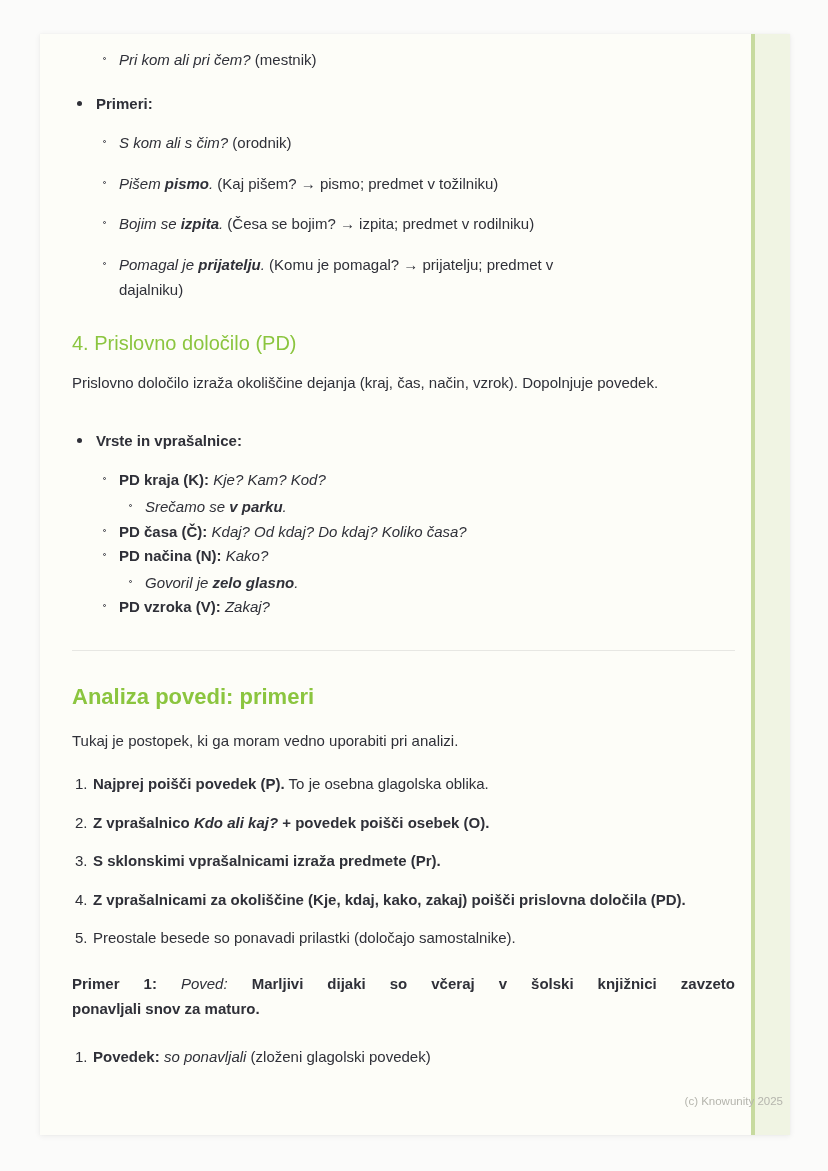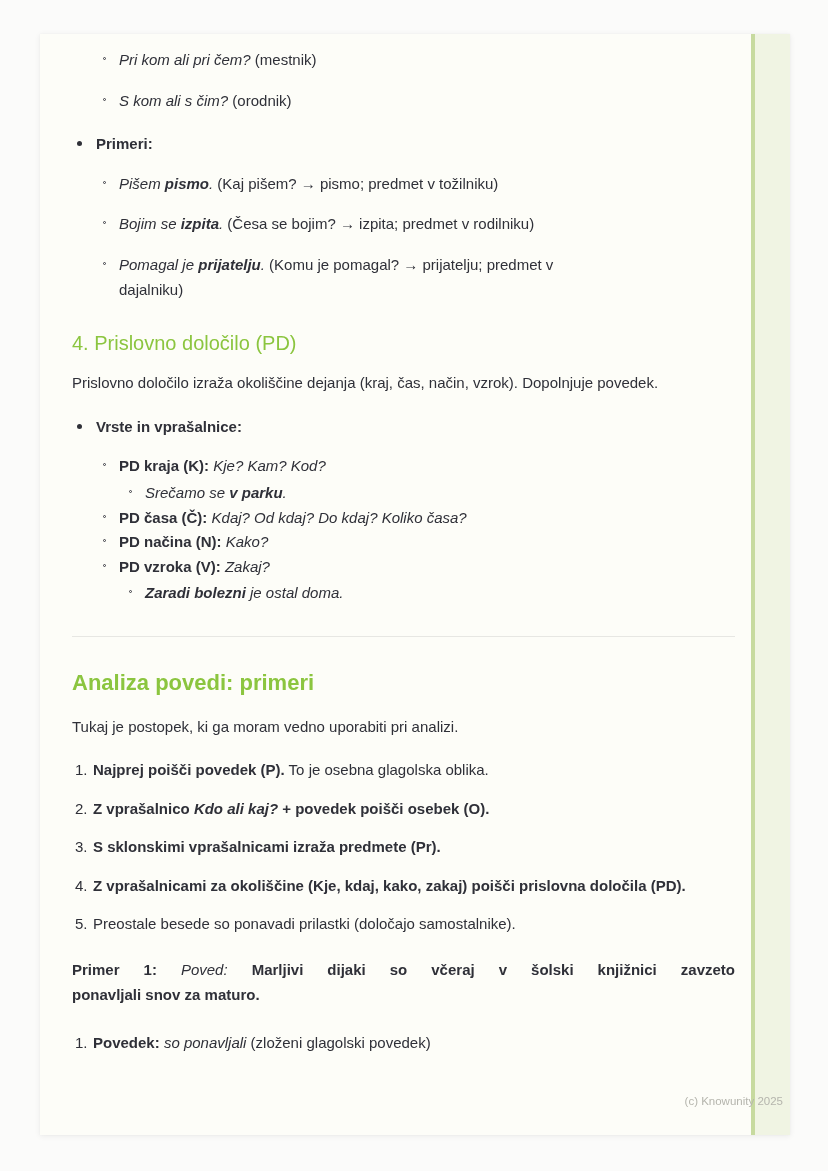--- a/index.html
+++ b/index.html
@@ -90,46 +90,46 @@
 
 <div class="page">
   <div class="edge-stripe"></div>
 
   <div class="content">
 
     <div class="li l2 mb16">
       <span class="mk circ"></span>
       <span class="txt"><i class="it">Pri kom ali pri čem?</i><span> (mestnik)</span></span>
     </div>
+    <div class="li mb15" style="margin-top:19px">
+      <span class="mk disc"></span>
+      <span class="txt b">Primeri:</span>
+    </div>
+
     <div class="li l2 mb16">
       <span class="mk circ"></span>
       <span class="txt"><i class="it">S kom ali s čim?</i><span> (orodnik)</span></span>
-    </div>
-
-    <div class="li mb15" style="margin-top:19px">
-      <span class="mk disc"></span>
-      <span class="txt b">Primeri:</span>
     </div>
     <div class="li l2 mb16 mt2">
       <span class="mk circ"></span>
       <span class="txt"><i class="it">Pišem </i><span class="bi">pismo</span><i class="it">.</i><span> (Kaj pišem? → pismo; predmet v tožilniku)</span></span>
     </div>
     <div class="li l2 mb16">
       <span class="mk circ"></span>
       <span class="txt"><i class="it">Bojim se </i><span class="bi">izpita</span><i class="it">.</i><span> (Česa se bojim? → izpita; predmet v rodilniku)</span></span>
     </div>
     <div class="li l2 mb16">
       <span class="mk circ"></span>
       <span class="txt wrap-narrow"><i class="it">Pomagal je </i><span class="bi">prijatelju</span><i class="it">.</i><span> (Komu je pomagal? → prijatelju; predmet v dajalniku)</span></span>
     </div>
 
     <h3 class="sec">4. Prislovno določilo (PD)</h3>
     <p class="para">Prislovno določilo izraža okoliščine dejanja (kraj, čas, način, vzrok). Dopolnjuje povedek.</p>
 
-    <div class="li mb15" style="margin-top:19px">
+    <div class="li mb15" style="margin-top:33px">
       <span class="mk disc"></span>
       <span class="txt b">Vrste in vprašalnice:</span>
     </div>
 
     <div class="li l2 mt2">
       <span class="mk circ"></span>
       <span class="txt"><span class="b">PD kraja (K):</span><span> </span><i class="it">Kje? Kam? Kod?</i></span>
     </div>
     <div class="li l3 mt2">
       <span class="mk circ"></span>
@@ -138,28 +138,28 @@
 
     <div class="li l2 mt14">
       <span class="mk circ"></span>
       <span class="txt"><span class="b">PD časa (Č):</span><span> </span><i class="it">Kdaj? Od kdaj? Do kdaj? Koliko časa?</i></span>
     </div>
 
     <div class="li l2 mt14">
       <span class="mk circ"></span>
       <span class="txt"><span class="b">PD načina (N):</span><span> </span><i class="it">Kako?</i></span>
     </div>
+    <div class="li l3 mt2">
+      <span class="mk circ"></span>
+      <span class="txt"><i class="it">Govoril je </i><span class="bi">zelo glasno</span><i class="it">.</i></span>
+    </div>
 
     <div class="li l2 mt14">
       <span class="mk circ"></span>
       <span class="txt"><span class="b">PD vzroka (V):</span><span> </span><i class="it">Zakaj?</i></span>
-    </div>
-    <div class="li l3 mt2">
-      <span class="mk circ"></span>
-      <span class="txt"><i class="it"></i><span class="bi">Zaradi bolezni</span><i class="it"> je ostal doma.</i></span>
     </div>
 
     <hr class="divider">
 
     <h2 class="sec">Analiza povedi: primeri</h2>
     <p class="para" style="margin-bottom:19px">Tukaj je postopek, ki ga moram vedno uporabiti pri analizi.</p>
 
     <div class="ol-item">
       <span class="ol-num">1.</span>
       <span class="ol-text"><span class="b">Najprej poišči povedek (P).</span><span> To je osebna glagolska oblika.</span></span>

